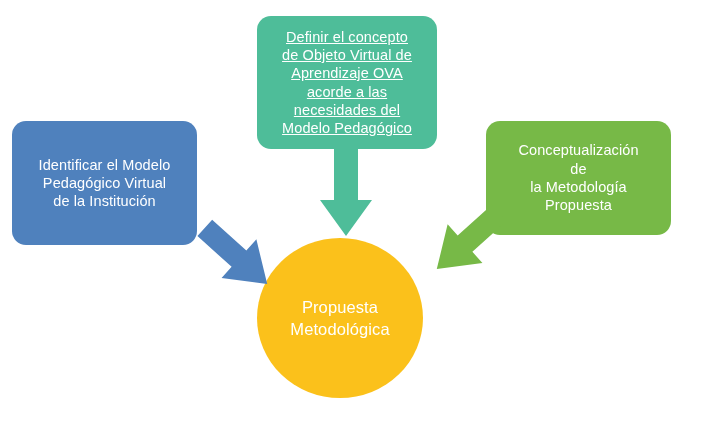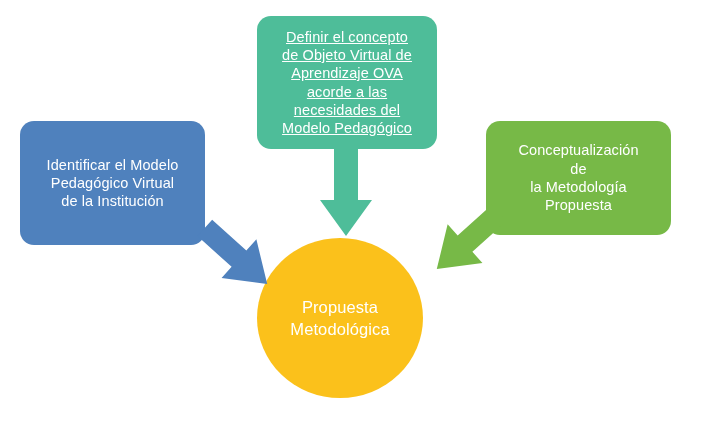--- a/index.html
+++ b/index.html
@@ -27,21 +27,21 @@
     color: #ffffff;
     line-height: 1.26;
     letter-spacing: 0.1px;
     white-space: pre-line;
     user-select: none;
   }
   .rounded-box {
     border-radius: 14px;
   }
   #box-identificar {
-    left: 20px;
+    left: 12px;
     top: 121px;
     width: 185px;
     height: 124px;
     background: #4f81bd;
     font-size: 14.5px;
     padding: 4px 8px;
   }
   #box-definir {
     left: 257px;
     top: 16px;

